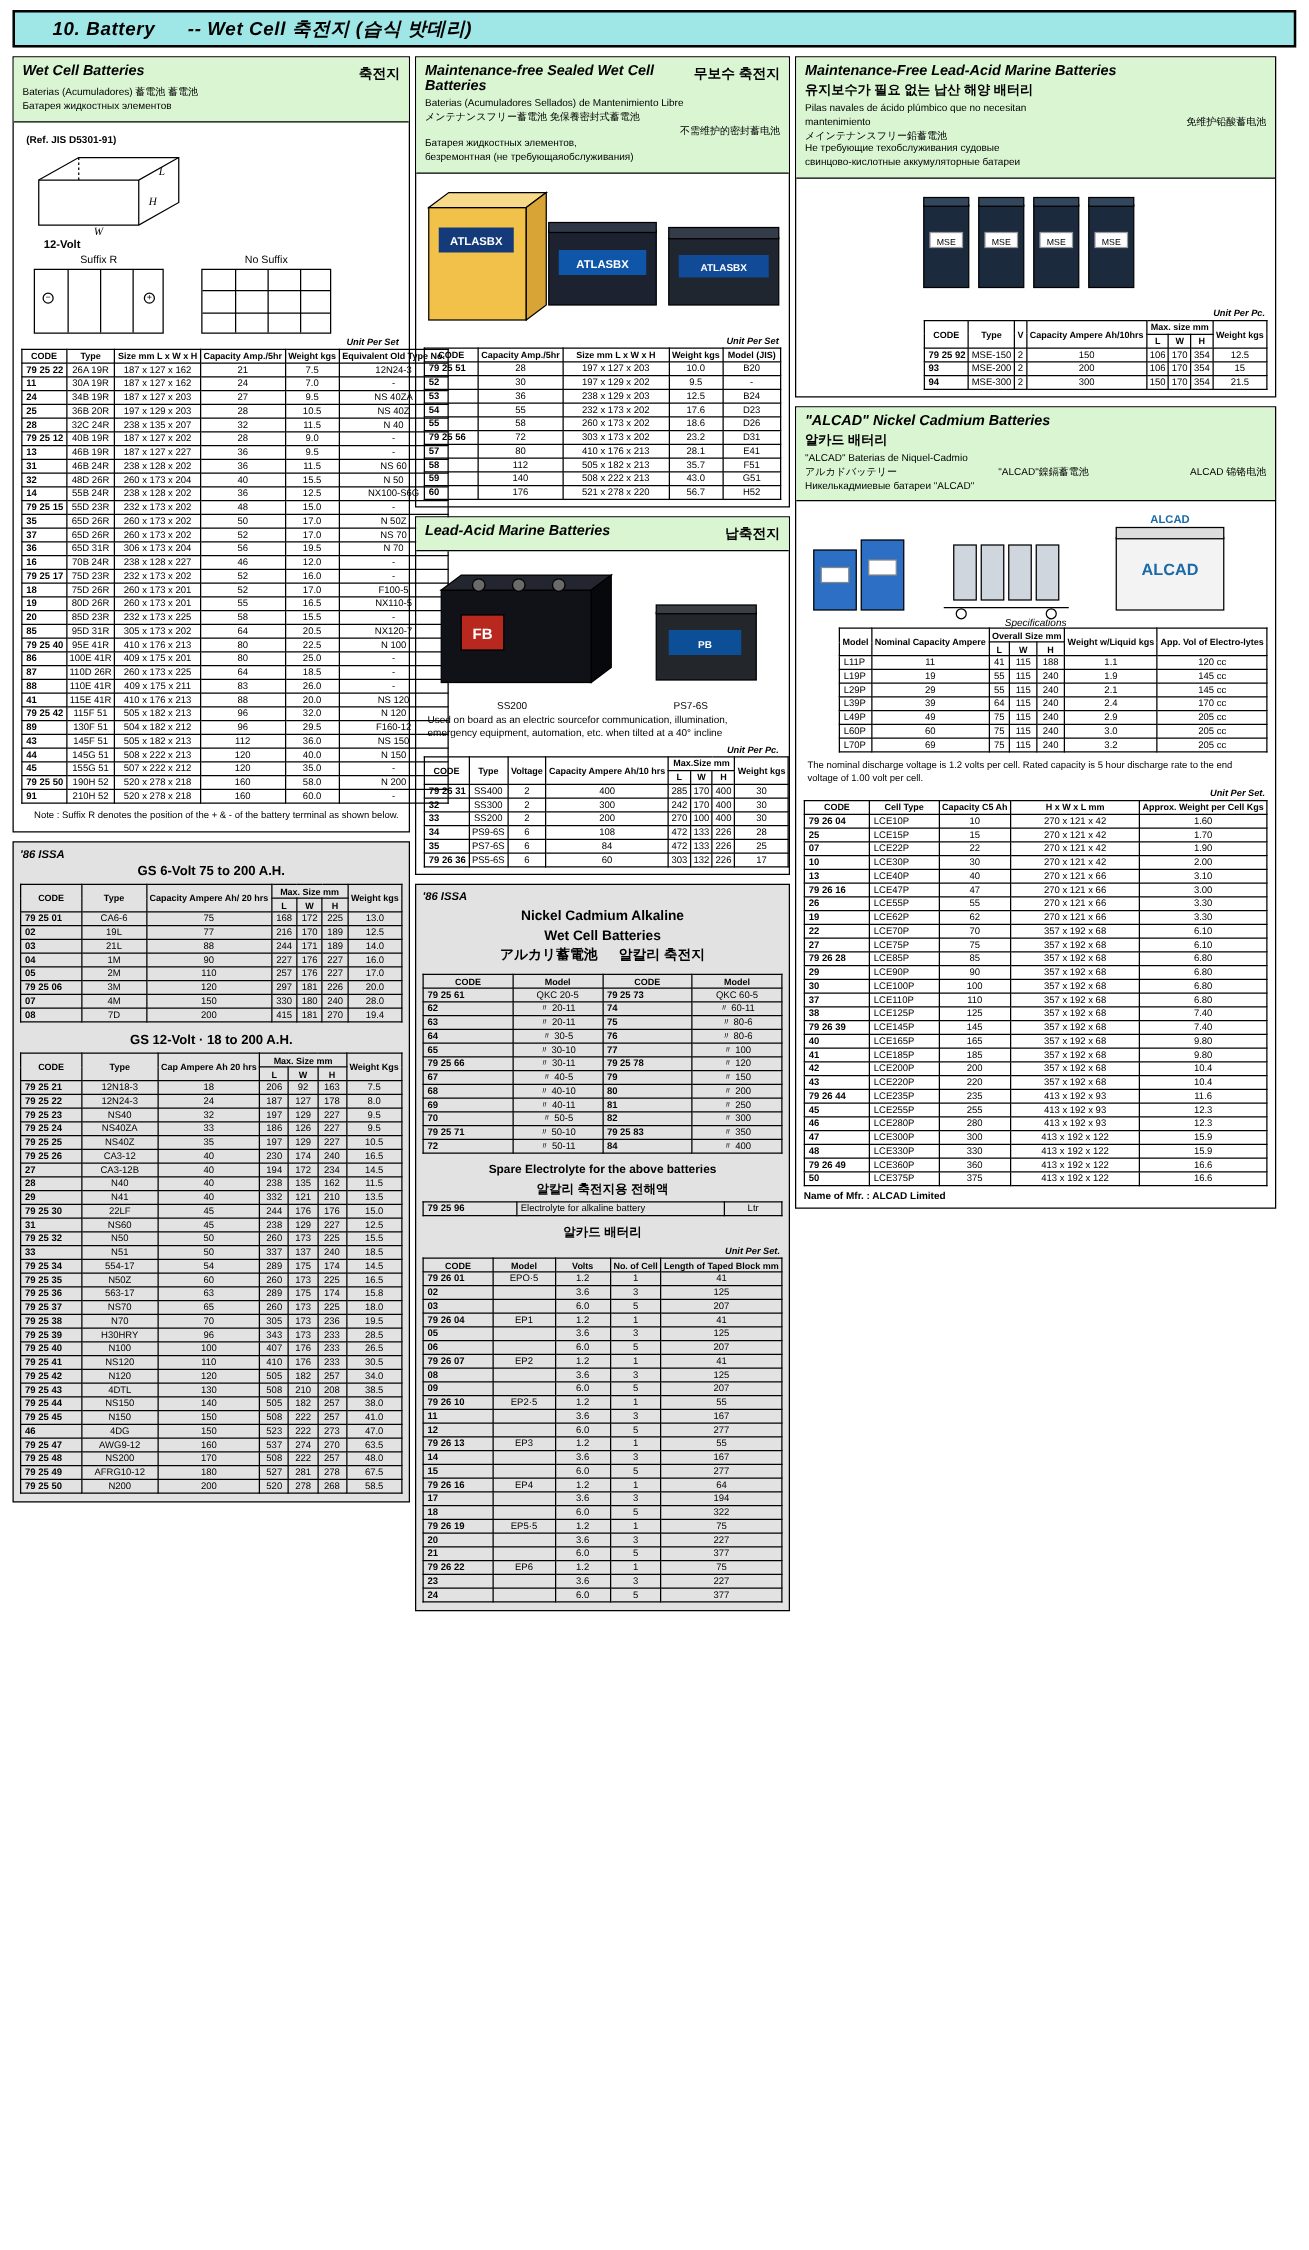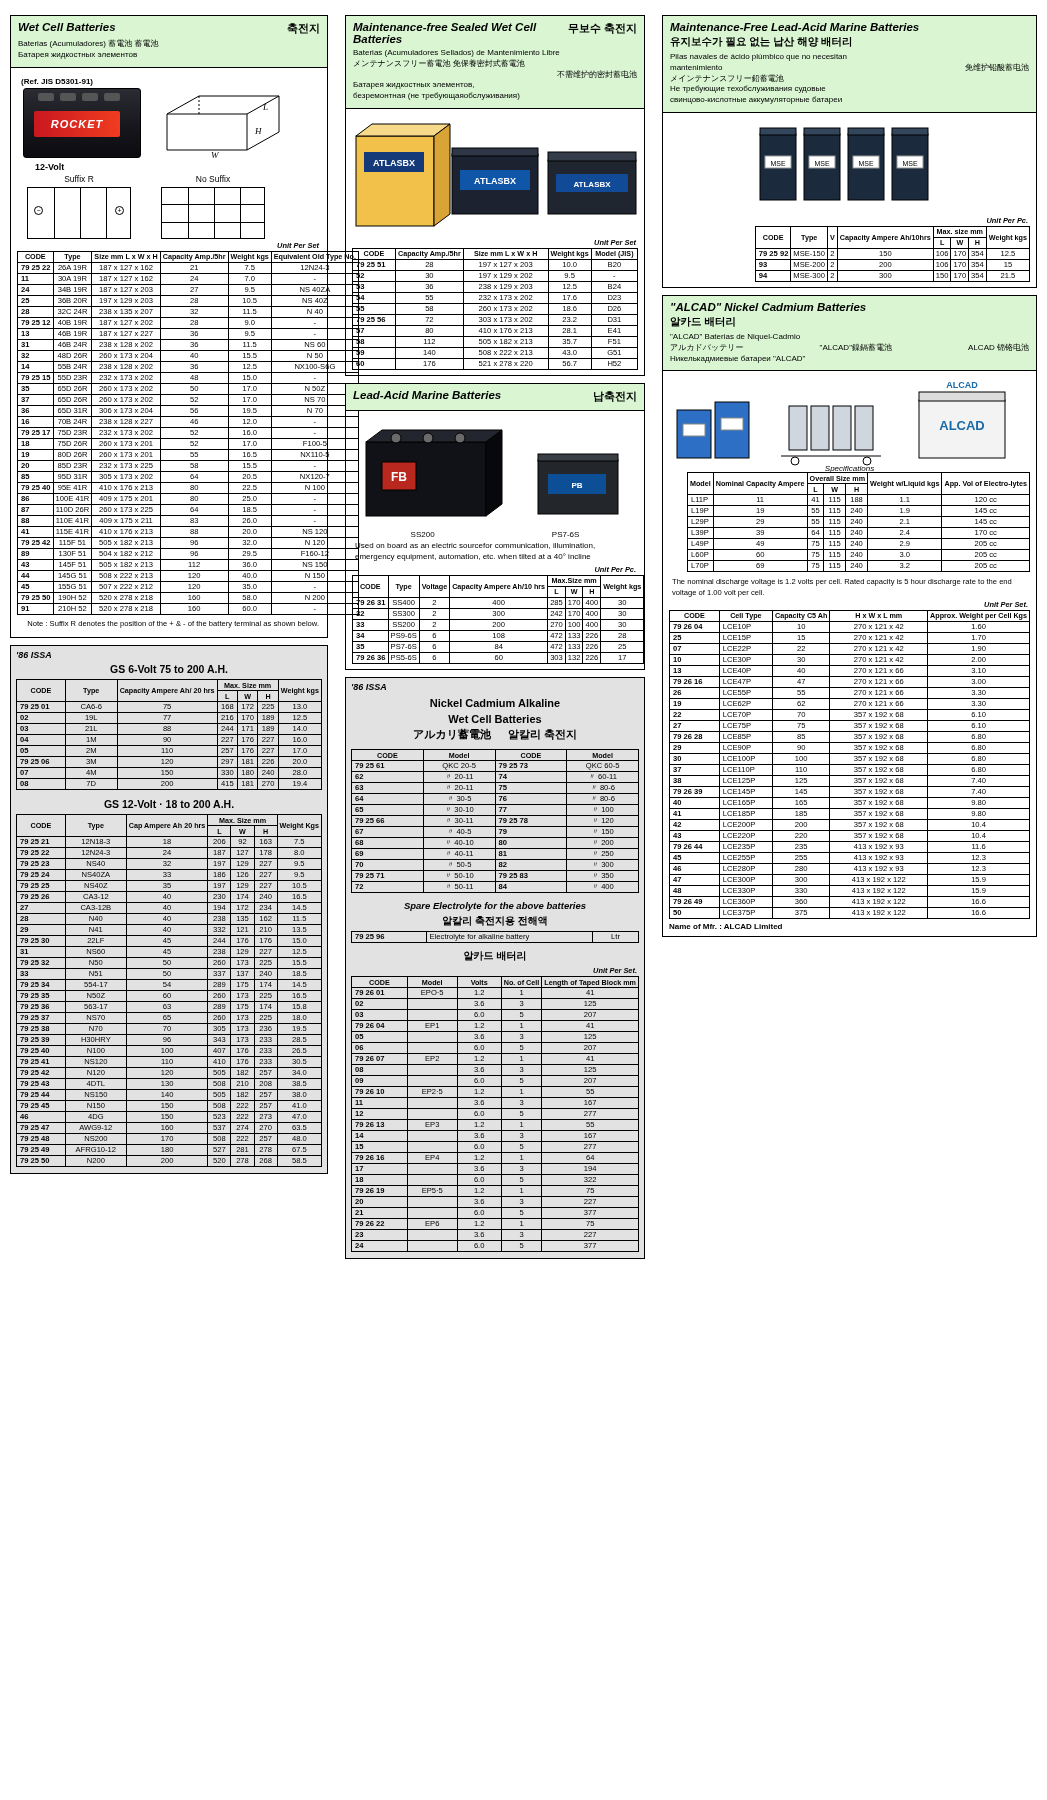--- a/index.html
+++ b/index.html
@@ -22,21 +22,21 @@
     padding-left:30px;
     font-style:italic;
     font-weight:bold;
     font-size:15px;
     letter-spacing:.5px;
   }
   .header .sec { margin-right:26px; }
   .header .ttl { }
 
   
-  .cols { display:flex; gap:17px; margin-top:7px; align-items:flex-start; }
+  .cols { display:flex; gap:4px; margin-top:7px; align-items:flex-start; }
   .col { }
   .col1 { width:318px; }
   .col2 { width:300px; }
   .col3 { width:385px; }
 
   .panel { border:1px solid #000; margin-bottom:7px; }
   .panel-inner { padding:5px 6px; }
   .greenhead {
     background:#d9f5d2;
     border-bottom:1px solid #000;
@@ -100,39 +100,43 @@
   
   .issa {
     border:1px solid #000; background:#e2e2e2; padding:4px 5px 6px 5px; margin-top:6px;
   }
   .issa-tag { font-weight:bold; font-style:italic; font-size:9px; margin-bottom:2px; }
   .issa-title { text-align:center; font-weight:bold; font-size:10.5px; margin:3px 0 4px 0; }
   .issa table.dt { background:#e2e2e2; }
 
   
   .nicd-title { text-align:center; font-weight:bold; font-size:11px; line-height:1.45; margin:4px 0 6px 0; }
-  .spare-title { text-align:center; font-weight:bold; font-size:9.5px; margin:7px 0 3px 0;font-style:italic; }
+  .spare-title { text-align:center; font-weight:bold; font-size:9.5px; margin:7px 0 3px 0; }
   .kr-center { text-align:center; font-weight:bold; font-size:10px; margin:6px 0 3px 0; }
 
   .atlas-art { height:118px; position:relative; margin:4px 0 2px 0; }
   .marine-art { height:120px; position:relative; }
   .cells-art { height:96px; position:relative; }
   .alcad-art { height:96px; position:relative; }
 
   .cap-lbl { font-size:8px; text-align:center; }
   .usedon { font-size:8px; line-height:1.35; margin:5px 3px 2px 3px; }
   .specs-lbl { font-size:8px; text-align:center; font-style:italic; }
   .nominal { font-size:7.6px; line-height:1.35; margin:5px 3px 2px 3px; }
   .mfr { font-size:8px; font-weight:bold; margin-top:3px; }
 </style>
 </head>
 <body>
 
 <div class="page">
 
+  <div class="header">
+    <span class="sec">10. Battery</span>
+    <span class="ttl">-- Wet Cell  축전지 (습식 밧데리)</span>
+  </div>
 
   <div class="cols">
 
     <div class="col col1">
 
       <div class="panel">
         <div class="greenhead">
           <div class="gh-title">
             <span>Wet Cell Batteries</span>
             <span class="kr">축전지</span>
@@ -140,27 +144,20 @@
           <div class="gh-sub">
             <div>Baterias (Acumuladores) 蓄電池  蓄電池</div>
             <div>Батарея жидкостных элементов</div>
           </div>
         </div>
 
         <div class="panel-inner">
           <div class="ref">(Ref. JIS D5301-91)</div>
 
           <div class="art" style="display:flex; gap:18px; align-items:flex-start; margin-left:6px;">
-            <div class="batt-img">
-              <div class="cap"></div>
-                <div class="cap2"></div>
-                <div class="cap3"></div>
-                <div class="cap4"></div>
-              <div class="lbl">ROCKET</div>
-            </div>
             <div class="box3d">
               <svg width="130" height="70" viewBox="0 0 130 70">
                 <polygon points="8,26 40,8 120,8 120,44 88,62 8,62" fill="#ffffff" stroke="#000" stroke-width="1"></polygon>
                 <polyline points="8,26 88,26 120,8" fill="none" stroke="#000" stroke-width="1"></polyline>
                 <line x1="88" y1="26" x2="88" y2="62" stroke="#000" stroke-width="1"></line>
                 <text x="104" y="22" font-size="9" font-family="Liberation Serif, serif" font-style="italic">L</text>
                 <text x="96" y="46" font-size="9" font-family="Liberation Serif, serif" font-style="italic">H</text>
                 <text x="52" y="70" font-size="9" font-family="Liberation Serif, serif" font-style="italic">W</text>
                 <line x1="40" y1="8" x2="40" y2="26" stroke="#000" stroke-width="1" stroke-dasharray="2,2"></line>
               </svg>

